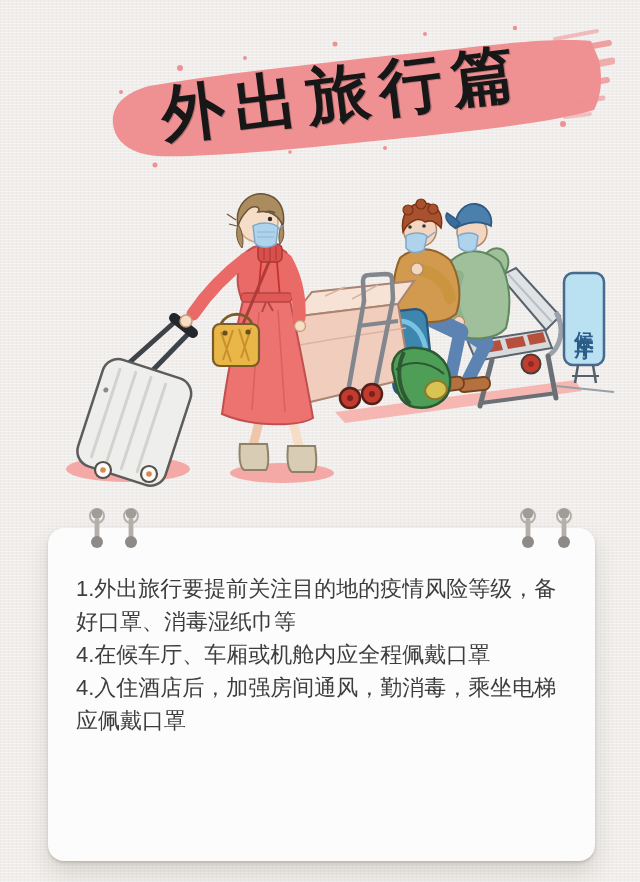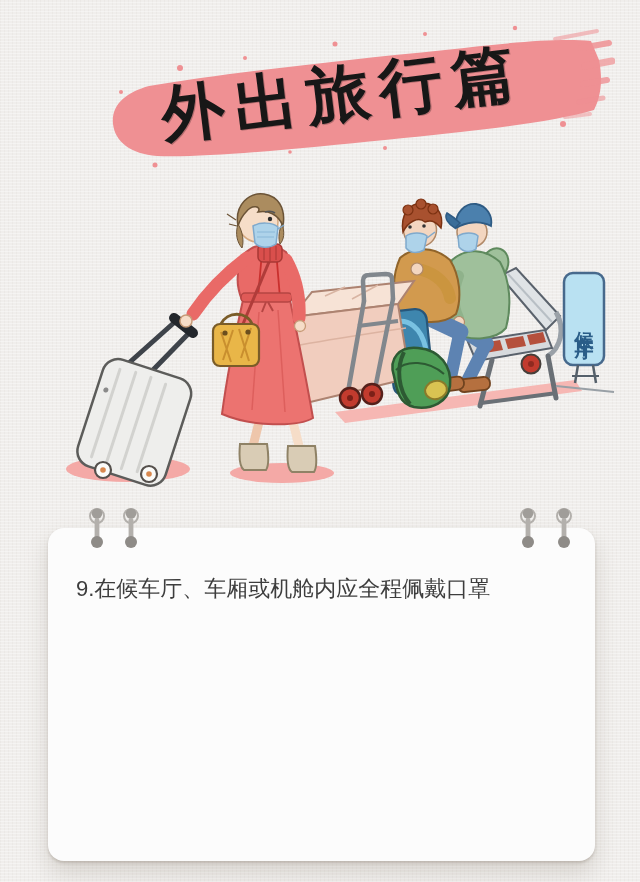--- a/index.html
+++ b/index.html
@@ -198,21 +198,23 @@
       <path d="M 578 185 L 575 203 M 593 185 L 596 203" stroke="#55606a" stroke-width="2.5" fill="none"></path>
       <line x1="572" y1="196" x2="599" y2="196" stroke="#55606a" stroke-width="2"></line>
       <line x1="556" y1="206" x2="614" y2="212" stroke="#99a0a6" stroke-width="2"></line>
     </g>
   </svg>
 
   <div class="sign-text">候车厅</div>
 
   <div class="tips-card">
     <div class="tips">
-      <p>9.在候车厅、车厢或机舱内应全程佩戴口罩</p>
+      <p>1.外出旅行要提前关注目的地的疫情风险等级，备好口罩、消毒湿纸巾等</p>
+      <p>4.在候车厅、车厢或机舱内应全程佩戴口罩</p>
+      <p>4.入住酒店后，加强房间通风，勤消毒，乘坐电梯应佩戴口罩</p>
     </div>
   </div>
 
   <svg class="pin pin-1" viewBox="0 0 18 48">
     <circle cx="9" cy="11" r="7" fill="none" stroke="#b3b0ac" stroke-width="2"></circle>
     <circle cx="9" cy="8.5" r="5.2" fill="#a09d99"></circle>
     <rect x="6.6" y="13" width="4.8" height="21" rx="2.2" fill="#b3b0ac"></rect>
     <circle cx="9" cy="37" r="6" fill="#8e8b87"></circle>
   </svg>
   <svg class="pin pin-2" viewBox="0 0 18 48">

